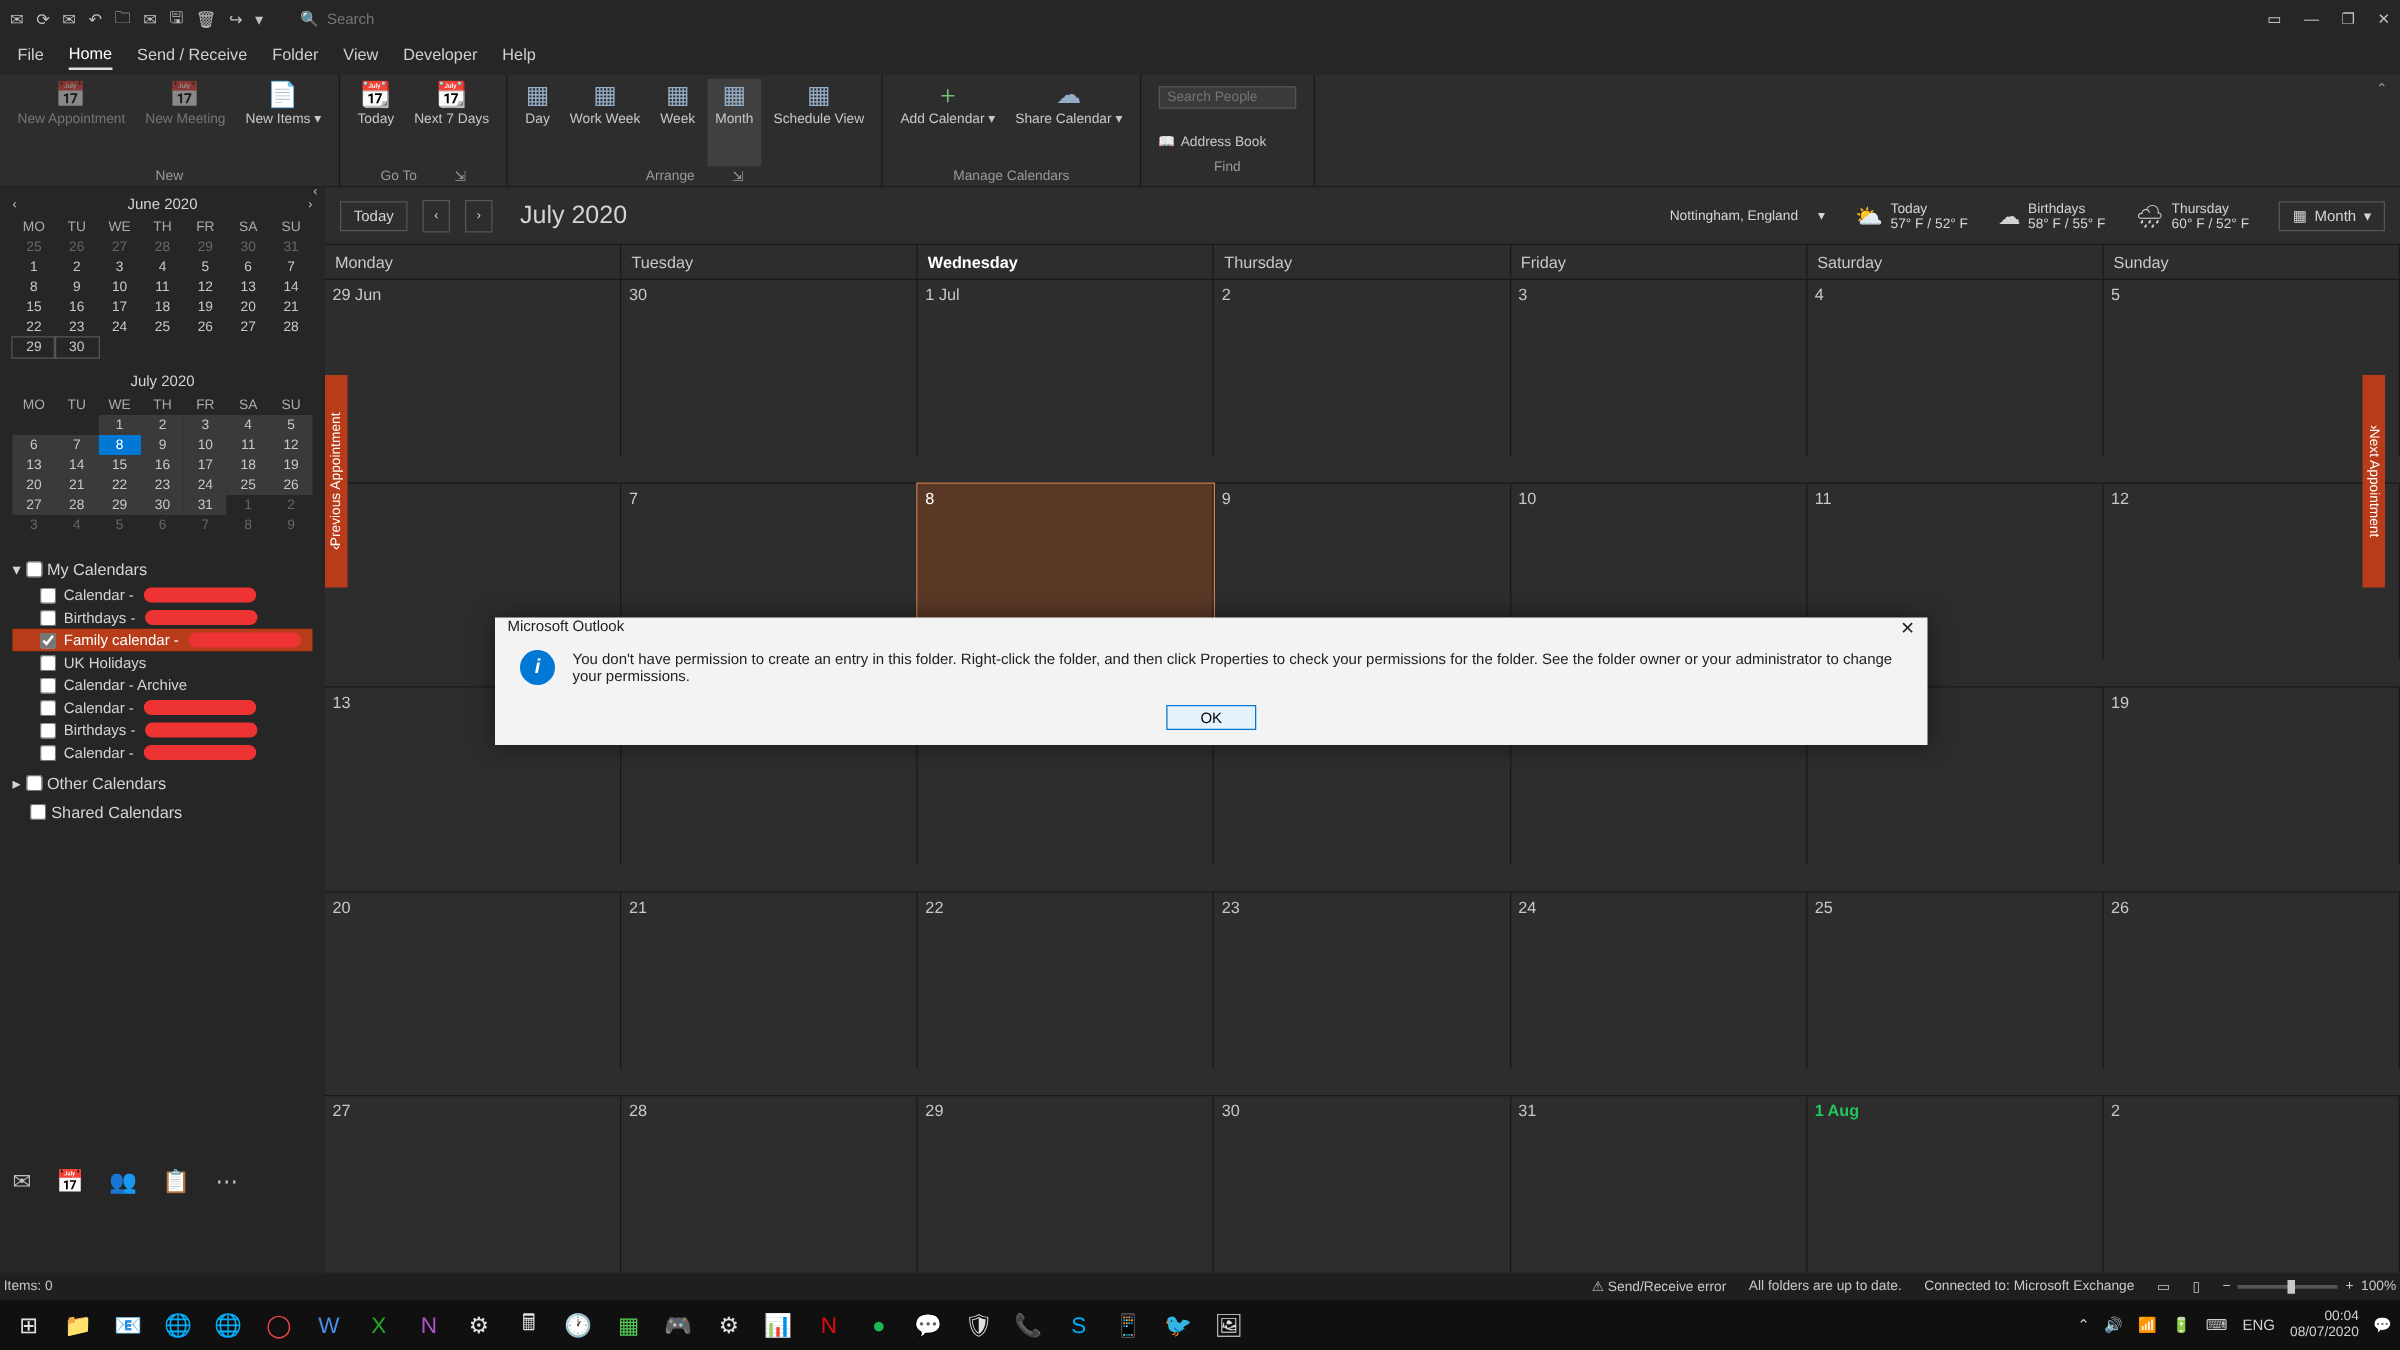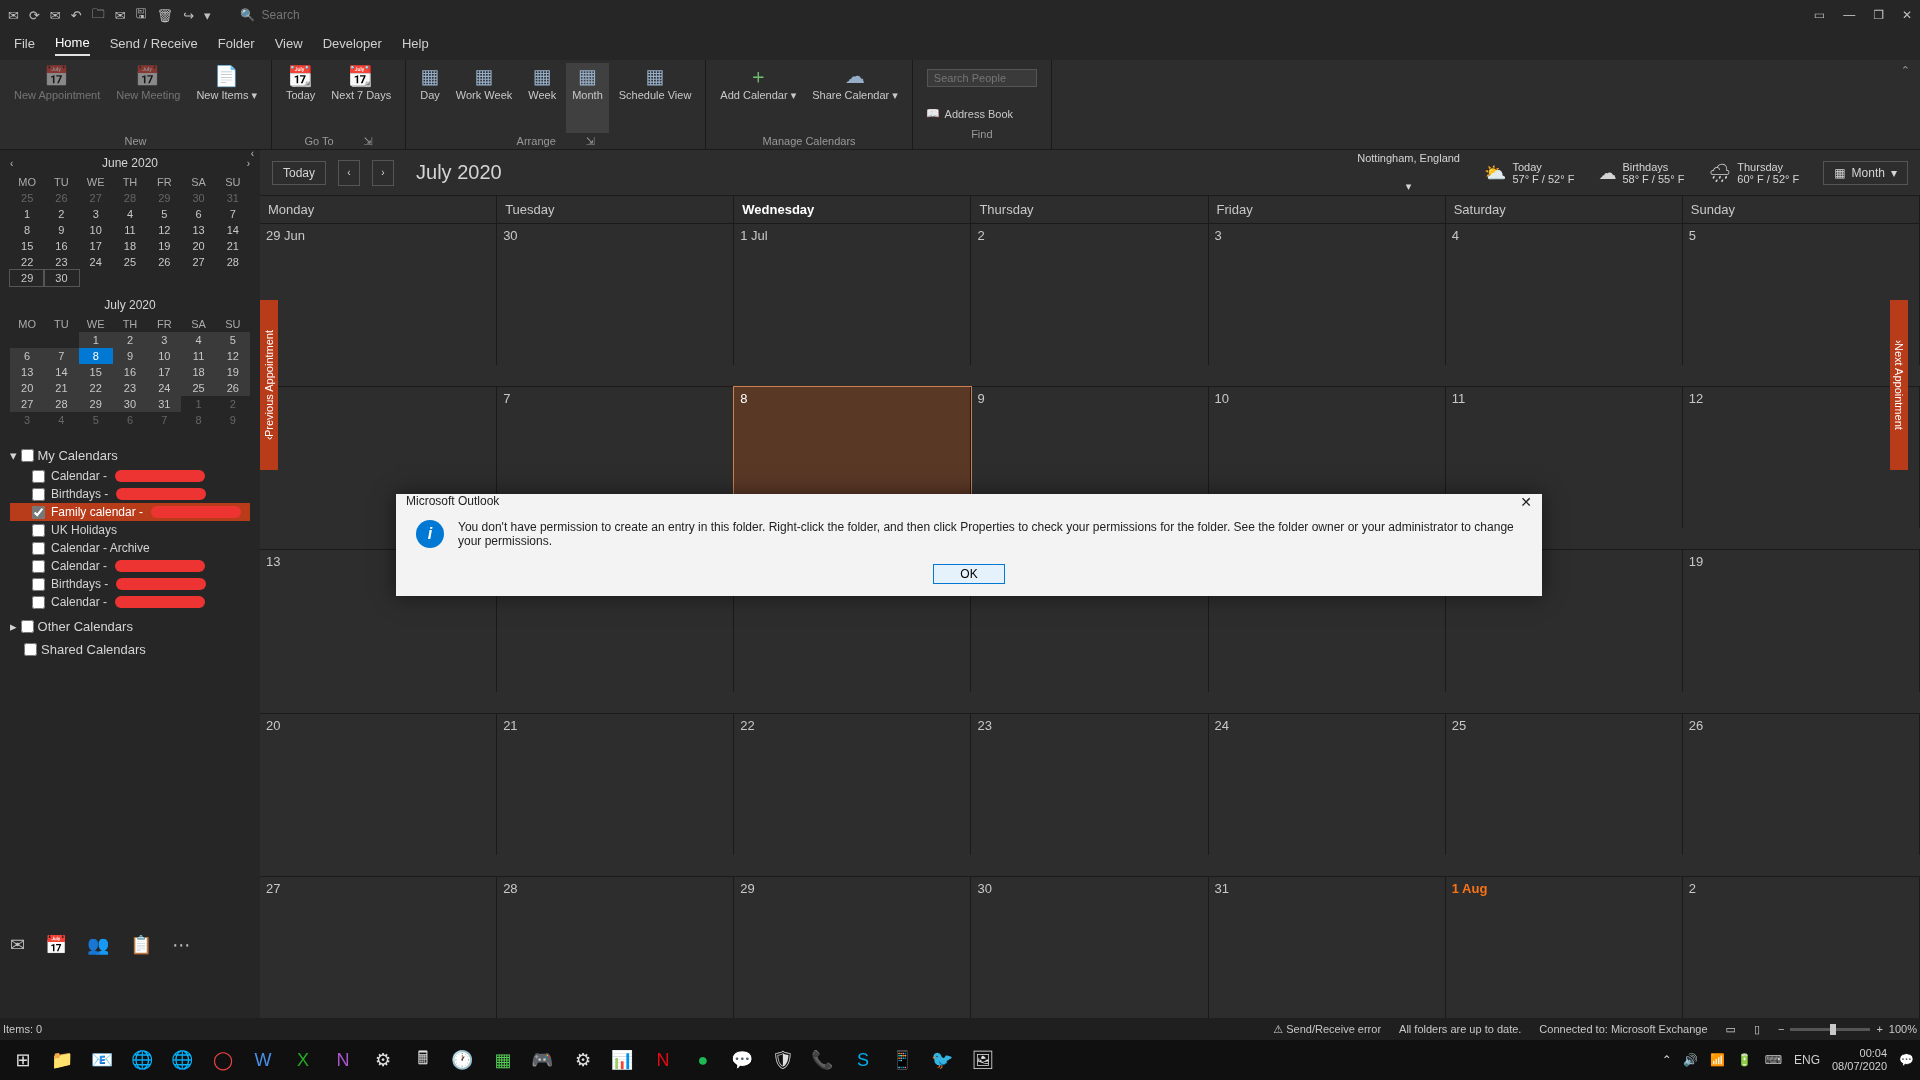--- a/index.html
+++ b/index.html
@@ -59,35 +59,35 @@
 .cal-item.selected { background:#b83b1a; color:#fff; padding-left:22px;}
 .cal-item.selected .bar { background:#e33;}
 
 
 .main-cal { flex: 1; display: flex; flex-direction: column; background: #2d2d2d; position:relative;}
 .cal-header { height: 46px; display: flex; align-items: center; padding: 0 12px; gap: 12px; background: #2d2d2d; border-bottom:1px solid #1a1a1a;}
 .cal-header .today-btn { border:1px solid #555; padding:4px 10px; font-size:12px; cursor:pointer; background:#2d2d2d;}
 .cal-header .navbtn { border:1px solid #555; width:22px; height:26px; display:flex; align-items:center; justify-content:center; cursor:pointer; font-size:10px;}
 .cal-header .title { font-size:20px; margin-left:10px;}
 .weather { margin-left:auto; display:flex; gap:24px; align-items:center; font-size:11px;}
-.weather .loc { display:flex; gap:16px; align-items:center;flex-direction:column;}
+.weather .loc { display:flex; gap:16px; align-items:center;}
 .weather .day { display:flex; gap:6px; align-items:center;}
 .weather .day .wico { font-size:18px;}
 .weather .day .txt { display:flex; flex-direction:column; line-height:12px;}
 .view-switch { border:1px solid #555; padding:4px 10px; display:flex; align-items:center; gap:6px; cursor:pointer; font-size:12px;}
 
 
 .day-names { display:grid; grid-template-columns: repeat(7,1fr); background:#2d2d2d;}
 .day-names div { padding:6px 8px; font-size:13px; border-right:1px solid #1a1a1a; color:#c8c8c8;}
 .day-names div.today-col { font-weight:bold; color:#fff;}
 .weeks { flex:1; display:grid; grid-template-rows: repeat(5,1fr); gap: 21px;}
 .week { display:grid; grid-template-columns:repeat(7,1fr); border-top:1px solid #1a1a1a;}
 .week .cell { border-right:1px solid #1a1a1a; padding:4px 6px; font-size:13px; color:#c8c8c8;}
 .week .cell.today { background:#5a3826; outline:1px solid #d08050; color:#fff;}
-.week .cell.nextmonth { color:#f97316; font-weight:bold;}
+.week .cell.nextmonth { color:#22c55e; font-weight:bold;}
 
 
 .edge-tab { position:absolute; top:300px; width:18px; height:170px; background:#b83b1a; color:#fff; writing-mode:vertical-rl; text-align:center; font-size:11px; display:flex; align-items:center; justify-content:center; cursor:pointer;}
 .edge-tab.left { left:260px; transform: rotate(180deg);}
 .edge-tab.right { right:12px;}
 
 
 .bottom-nav { position:absolute; bottom:62px; left:10px; display:flex; gap:20px; font-size:18px; color:#c0c0c0;}
 .bottom-nav span { cursor:pointer;}
 

